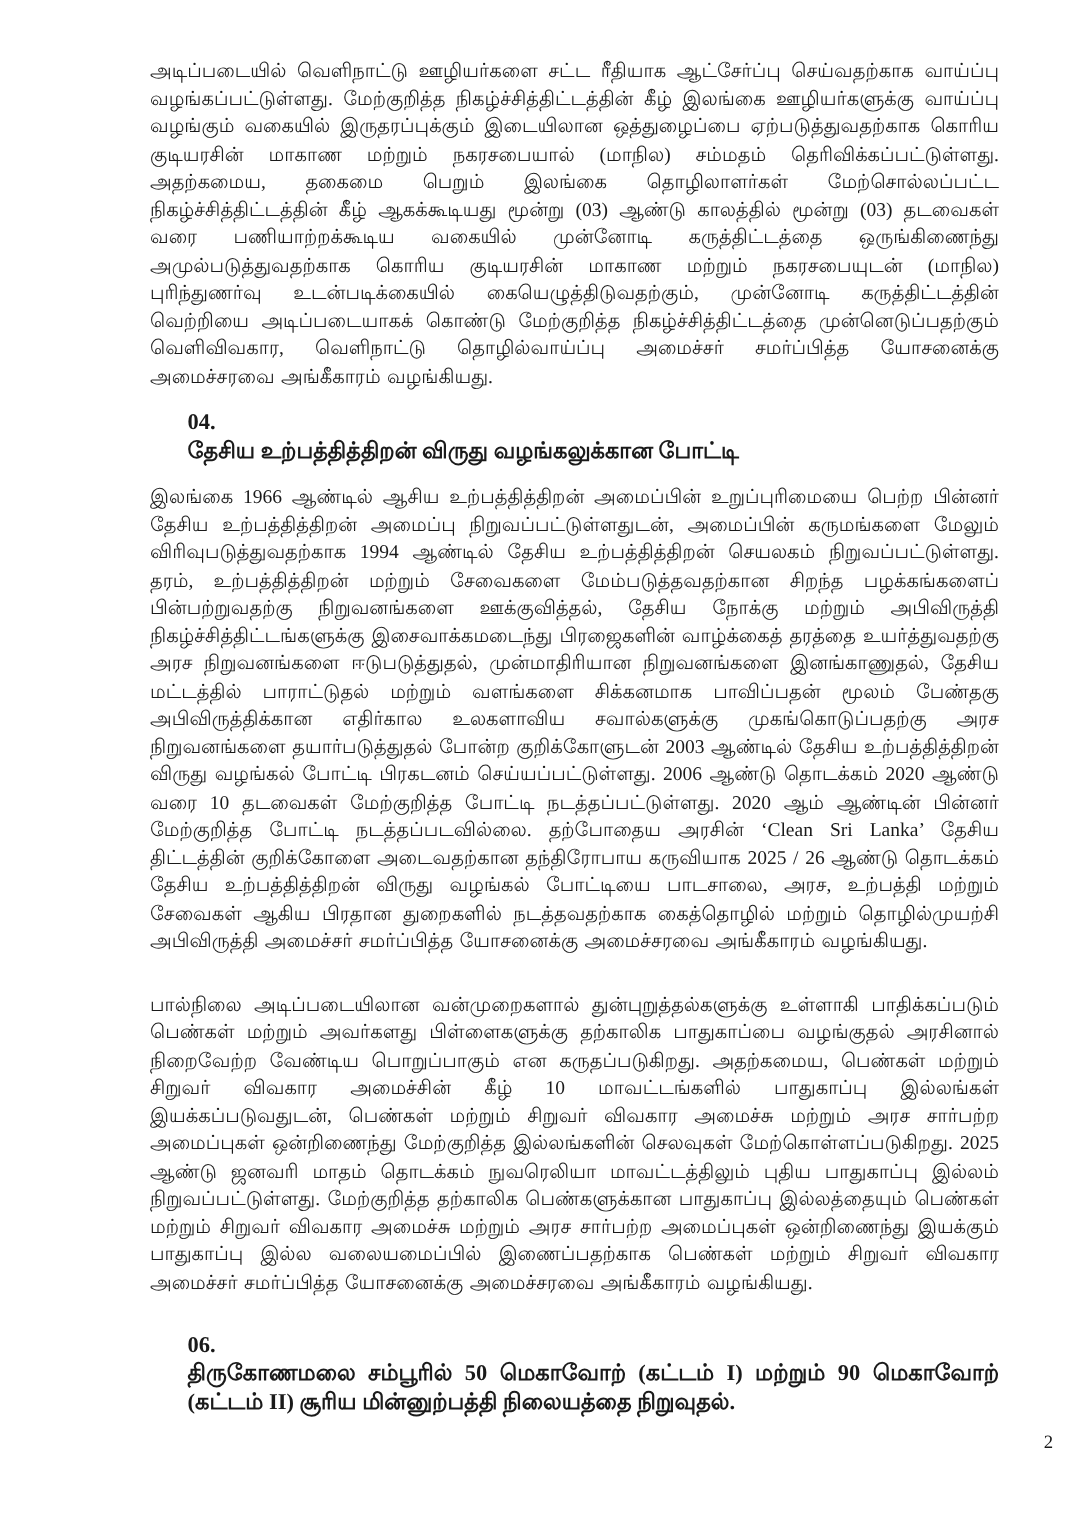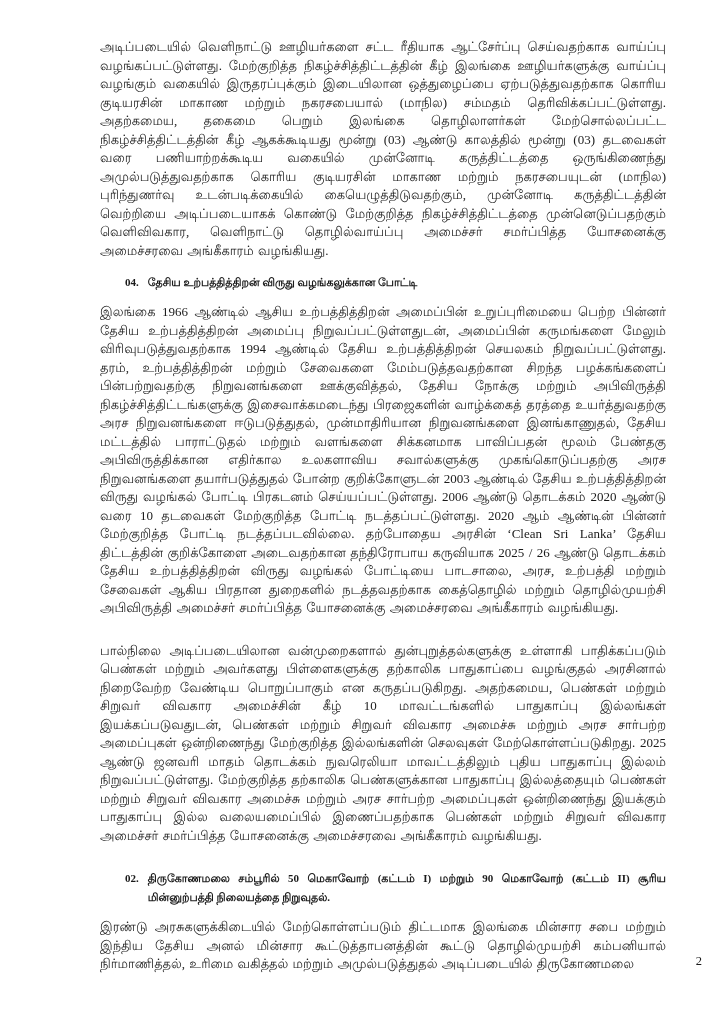--- a/index.html
+++ b/index.html
@@ -34,25 +34,26 @@
   }
   .section {
     margin-top: 24px;
   }
   .section.first {
     margin-top: 13px;
   }
   .section-heading {
     display: flex;
     font-weight: 700;
-    font-size: 11px;
+    font-size: 15px;
     line-height: 19px;
     margin: 0 0 11px 0;
     padding-left: 25px;
     text-align: left;
+    flex-direction: column;
   }
   .section-number {
     flex: 0 0 auto;
     margin-right: 9px;
     white-space: nowrap;
   }
   .section-title {
     flex: 1 1 auto;
     text-align: justify;
     text-align-last: left;
@@ -83,22 +84,21 @@
       </div>
       <p class="body-text section-body">இலங்கை 1966 ஆண்டில் ஆசிய உற்பத்தித்திறன் அமைப்பின் உறுப்புரிமையை பெற்ற பின்னர் தேசிய உற்பத்தித்திறன் அமைப்பு நிறுவப்பட்டுள்ளதுடன், அமைப்பின் கருமங்களை மேலும் விரிவுபடுத்துவதற்காக 1994 ஆண்டில் தேசிய உற்பத்தித்திறன் செயலகம் நிறுவப்பட்டுள்ளது. தரம், உற்பத்தித்திறன் மற்றும் சேவைகளை மேம்படுத்தவதற்கான சிறந்த பழக்கங்களைப் பின்பற்றுவதற்கு நிறுவனங்களை ஊக்குவித்தல், தேசிய நோக்கு மற்றும் அபிவிருத்தி நிகழ்ச்சித்திட்டங்களுக்கு இசைவாக்கமடைந்து பிரஜைகளின் வாழ்க்கைத் தரத்தை உயர்த்துவதற்கு அரச நிறுவனங்களை ஈடுபடுத்துதல், முன்மாதிரியான நிறுவனங்களை இனங்காணுதல், தேசிய மட்டத்தில் பாராட்டுதல் மற்றும் வளங்களை சிக்கனமாக பாவிப்பதன் மூலம் பேண்தகு அபிவிருத்திக்கான எதிர்கால உலகளாவிய சவால்களுக்கு முகங்கொடுப்பதற்கு அரச நிறுவனங்களை தயார்படுத்துதல் போன்ற குறிக்கோளுடன் 2003 ஆண்டில் தேசிய உற்பத்தித்திறன் விருது வழங்கல் போட்டி பிரகடனம் செய்யப்பட்டுள்ளது. 2006 ஆண்டு தொடக்கம் 2020 ஆண்டு வரை 10 தடவைகள் மேற்குறித்த போட்டி நடத்தப்பட்டுள்ளது. 2020 ஆம் ஆண்டின் பின்னர் மேற்குறித்த போட்டி நடத்தப்படவில்லை. தற்போதைய அரசின் ‘Clean Sri Lanka’ தேசிய திட்டத்தின் குறிக்கோளை அடைவதற்கான தந்திரோபாய கருவியாக 2025 / 26 ஆண்டு தொடக்கம் தேசிய உற்பத்தித்திறன் விருது வழங்கல் போட்டியை பாடசாலை, அரச, உற்பத்தி மற்றும் சேவைகள் ஆகிய பிரதான துறைகளில் நடத்தவதற்காக கைத்தொழில் மற்றும் தொழில்முயற்சி அபிவிருத்தி அமைச்சர் சமர்ப்பித்த யோசனைக்கு அமைச்சரவை அங்கீகாரம் வழங்கியது.</p>
     </div>
 
     <div class="section">
       <p class="body-text section-body">பால்நிலை அடிப்படையிலான வன்முறைகளால் துன்புறுத்தல்களுக்கு உள்ளாகி பாதிக்கப்படும் பெண்கள் மற்றும் அவர்களது பிள்ளைகளுக்கு தற்காலிக பாதுகாப்பை வழங்குதல் அரசினால் நிறைவேற்ற வேண்டிய பொறுப்பாகும் என கருதப்படுகிறது. அதற்கமைய, பெண்கள் மற்றும் சிறுவர் விவகார அமைச்சின் கீழ் 10 மாவட்டங்களில் பாதுகாப்பு இல்லங்கள் இயக்கப்படுவதுடன், பெண்கள் மற்றும் சிறுவர் விவகார அமைச்சு மற்றும் அரச சார்பற்ற அமைப்புகள் ஒன்றிணைந்து மேற்குறித்த இல்லங்களின் செலவுகள் மேற்கொள்ளப்படுகிறது. 2025 ஆண்டு ஜனவரி மாதம் தொடக்கம் நுவரெலியா மாவட்டத்திலும் புதிய பாதுகாப்பு இல்லம் நிறுவப்பட்டுள்ளது. மேற்குறித்த தற்காலிக பெண்களுக்கான பாதுகாப்பு இல்லத்தையும் பெண்கள் மற்றும் சிறுவர் விவகார அமைச்சு மற்றும் அரச சார்பற்ற அமைப்புகள் ஒன்றிணைந்து இயக்கும் பாதுகாப்பு இல்ல வலையமைப்பில் இணைப்பதற்காக பெண்கள் மற்றும் சிறுவர் விவகார அமைச்சர் சமர்ப்பித்த யோசனைக்கு அமைச்சரவை அங்கீகாரம் வழங்கியது.</p>
     </div>
 
     <div class="section">
       <div class="section-heading">
-        <span class="section-number">02.</span>
+        <span class="section-number">06.</span>
         <span class="section-title">திருகோணமலை சம்பூரில் 50 மெகாவோற் (கட்டம் I) மற்றும் 90 மெகாவோற் (கட்டம் II) சூரிய மின்னுற்பத்தி நிலையத்தை நிறுவுதல்.</span>
       </div>
-      <p class="body-text section-body">இரண்டு அரசுகளுக்கிடையில் மேற்கொள்ளப்படும் திட்டமாக இலங்கை மின்சார சபை மற்றும் இந்திய தேசிய அனல் மின்சார கூட்டுத்தாபனத்தின் கூட்டு தொழில்முயற்சி கம்பனியால் நிர்மாணித்தல், உரிமை வகித்தல் மற்றும் அமுல்படுத்துதல் அடிப்படையில் திருகோணமலை</p>
     </div>
 
   </div>
 
   <div class="page-number">2</div>
 </div>
 
 </body></html>

